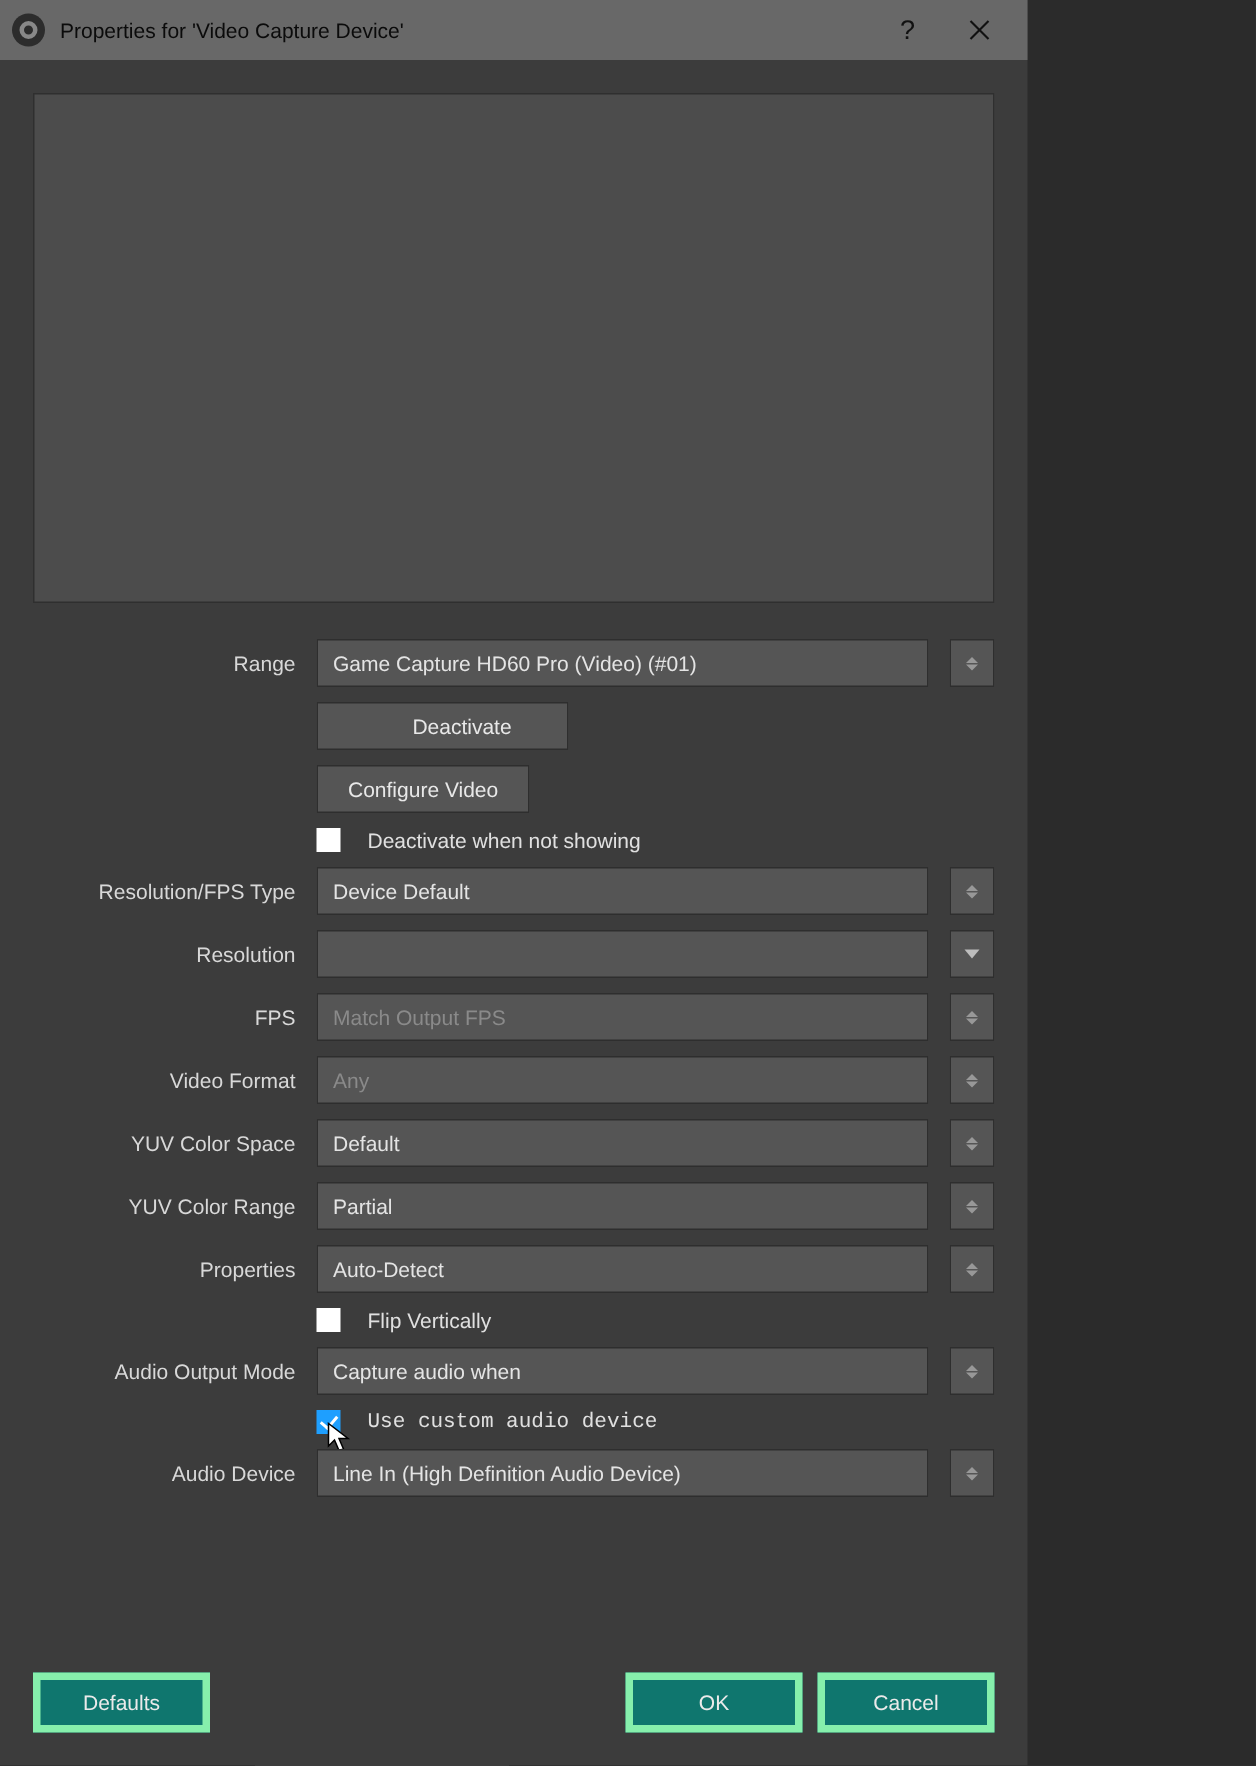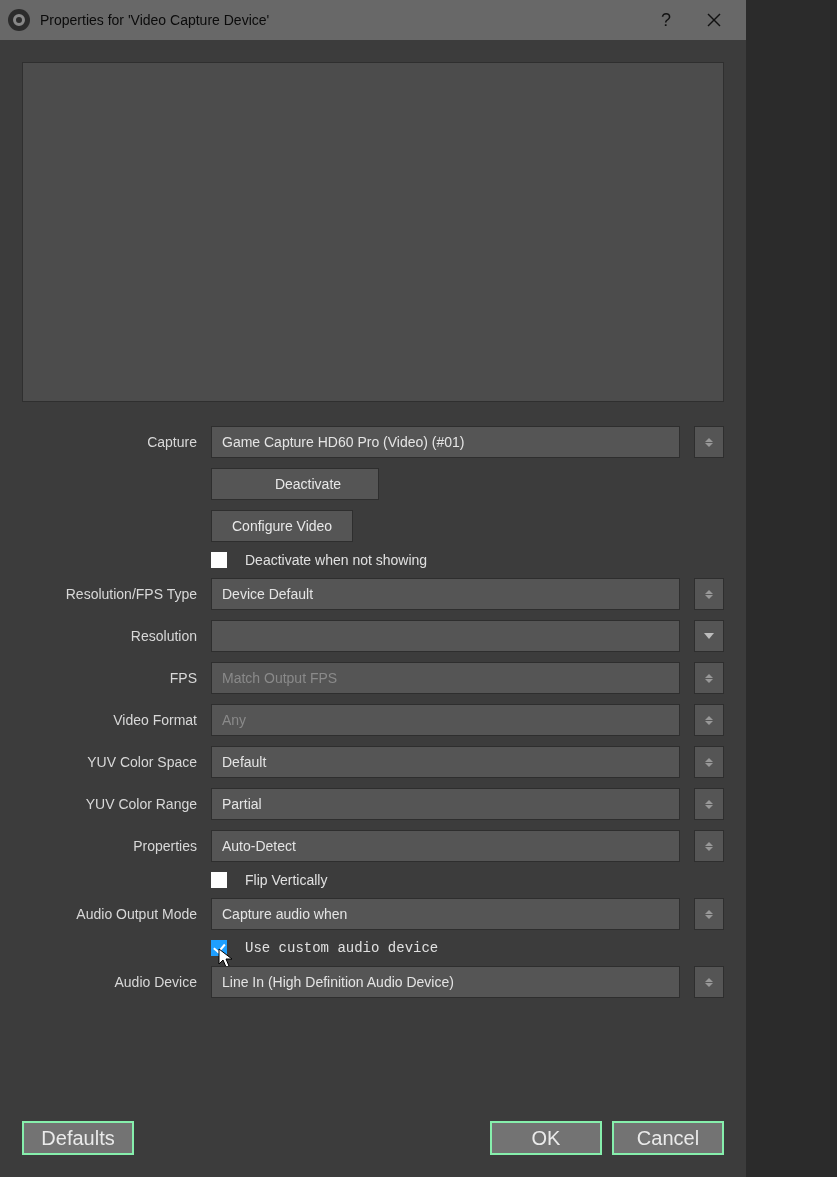--- a/index.html
+++ b/index.html
@@ -1,16 +1,16 @@
 <!DOCTYPE html>
 <html><head>
 <meta charset="utf-8">
 <style>
   html,body{margin:0;padding:0;background:#2b2b2b;font-family:"Segoe UI",Tahoma,sans-serif;font-size:13px;color:#e0e0e0;}
-  .window{width:746px;height:1177px;background:#3c3c3c;display:flex;flex-direction:column;position:relative;box-sizing:border-box;}
+  .window{width:685px;height:1177px;background:#3c3c3c;display:flex;flex-direction:column;position:relative;box-sizing:border-box;}
   .titlebar{height:40px;background:#686868;display:flex;align-items:center;padding:0 8px;color:#0b0b0b;}
   .titlebar .app-icon{width:22px;height:22px;border-radius:50%;background:#2c2c2c;margin-right:10px;display:flex;align-items:center;justify-content:center;}
   .titlebar .app-icon .inner{width:12px;height:12px;border-radius:50%;border:3px solid #888;box-sizing:border-box;}
   .titlebar .title{flex:0 0 auto;font-size:14px;}
   .titlebar .spacer{flex:1;}
   .titlebar .win-btn{width:48px;height:40px;display:flex;align-items:center;justify-content:center;font-size:18px;color:#111;cursor:default;}
   .body{flex:1;padding:22px 22px 14px 22px;display:flex;flex-direction:column;box-sizing:border-box;}
   .preview{height:338px;background:#4c4c4c;border:1px solid #2f2f2f;margin-bottom:24px;}
   .form{display:flex;flex-direction:column;gap:10px;}
   .row{display:flex;align-items:center;}
@@ -25,21 +25,21 @@
   .chev{width:28px;height:30px;background:#555;border:1px solid #2e2e2e;display:flex;align-items:center;justify-content:center;margin-left:4px;}
   .chev::after{content:"";width:0;height:0;border-left:5px solid transparent;border-right:5px solid transparent;border-top:6px solid #bdbdbd;}
   .btn{height:30px;padding:0 20px;background:#555;border:1px solid #2e2e2e;display:inline-flex;align-items:center;color:#e8e8e8;font-size:14px;}
   .btn-small{min-width:0;}
   .checkbox{width:16px;height:16px;background:#fff;margin-right:8px;display:inline-flex;align-items:center;justify-content:center;flex:0 0 auto;}
   .checkbox.checked{background:#1e9fff;}
   .checkbox.checked::after{content:"";width:9px;height:5px;border-left:2px solid #fff;border-bottom:2px solid #fff;transform:rotate(-50deg) translate(1px,-1px);}
   .check-label{color:#e0e0e0;font-size:14px;}
   .footer{display:flex;padding:0 22px 22px 22px;align-items:center;}
   .footer .spacer{flex:1;}
-  .footer .fbtn{height:30px;width:108px;background:#737373;border:2px solid #86efac;display:flex;align-items:center;justify-content:center;color:#eaeaea;font-size:20px;margin-left:10px;}
+  .footer .fbtn{height:30px;width:108px;background:#0f766e;border:5px solid #86efac;display:flex;align-items:center;justify-content:center;color:#eaeaea;font-size:14px;margin-left:10px;}
   .footer .defaults{margin-left:0;}
   .cursor{position:absolute;pointer-events:none;}
 </style>
 </head>
 <body>
 
 <div class="window">
 
   <div class="titlebar">
     <div class="app-icon">
@@ -55,21 +55,21 @@
         </svg>
     </div>
   </div>
 
   <div class="body">
     <div class="preview"></div>
 
     <div class="form">
 
       <div class="row">
-        <div class="label">Capture</div>
+        <div class="label">Range</div>
         <div class="field">
           <div class="combo">Game Capture HD60 Pro (Video) (#01)</div>
           <div class="spin"></div>
         </div>
       </div>
 
       <div class="row">
           <div class="label"></div>
           <div class="field">
             <div class="btn btn-small" style="width:100px;justify-content:center;padding-left:46px;">Deactivate</div>

